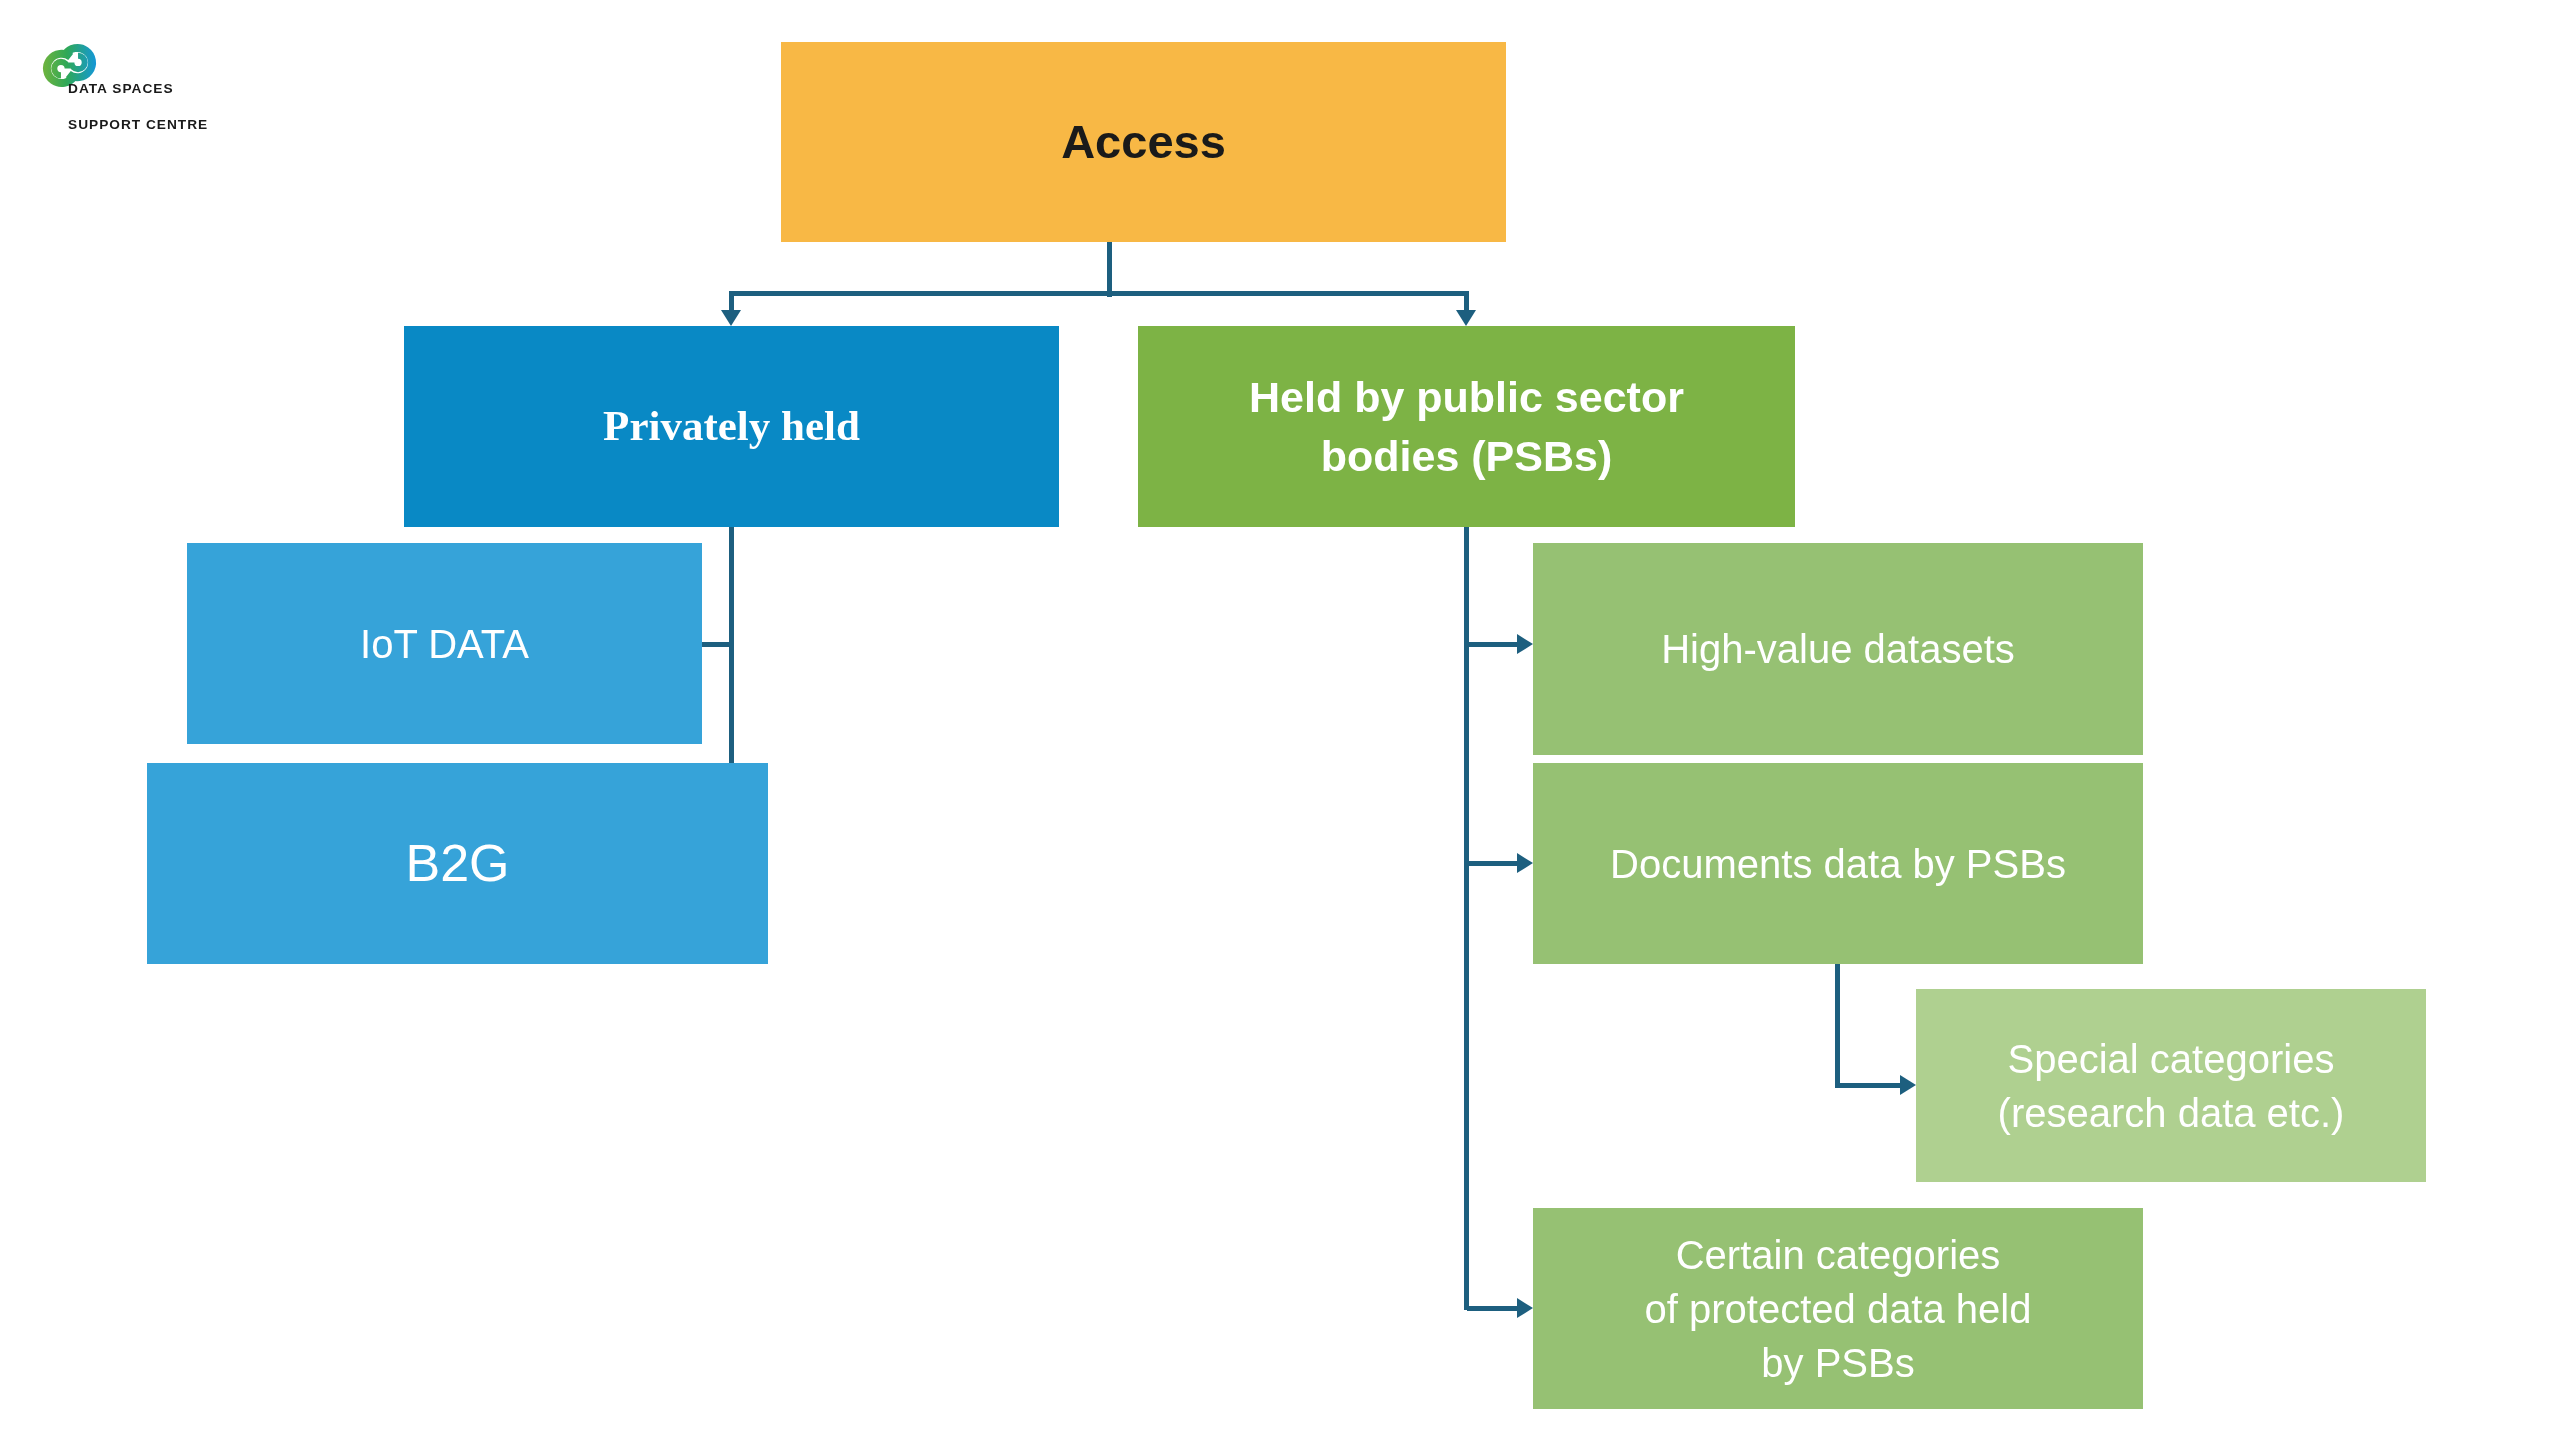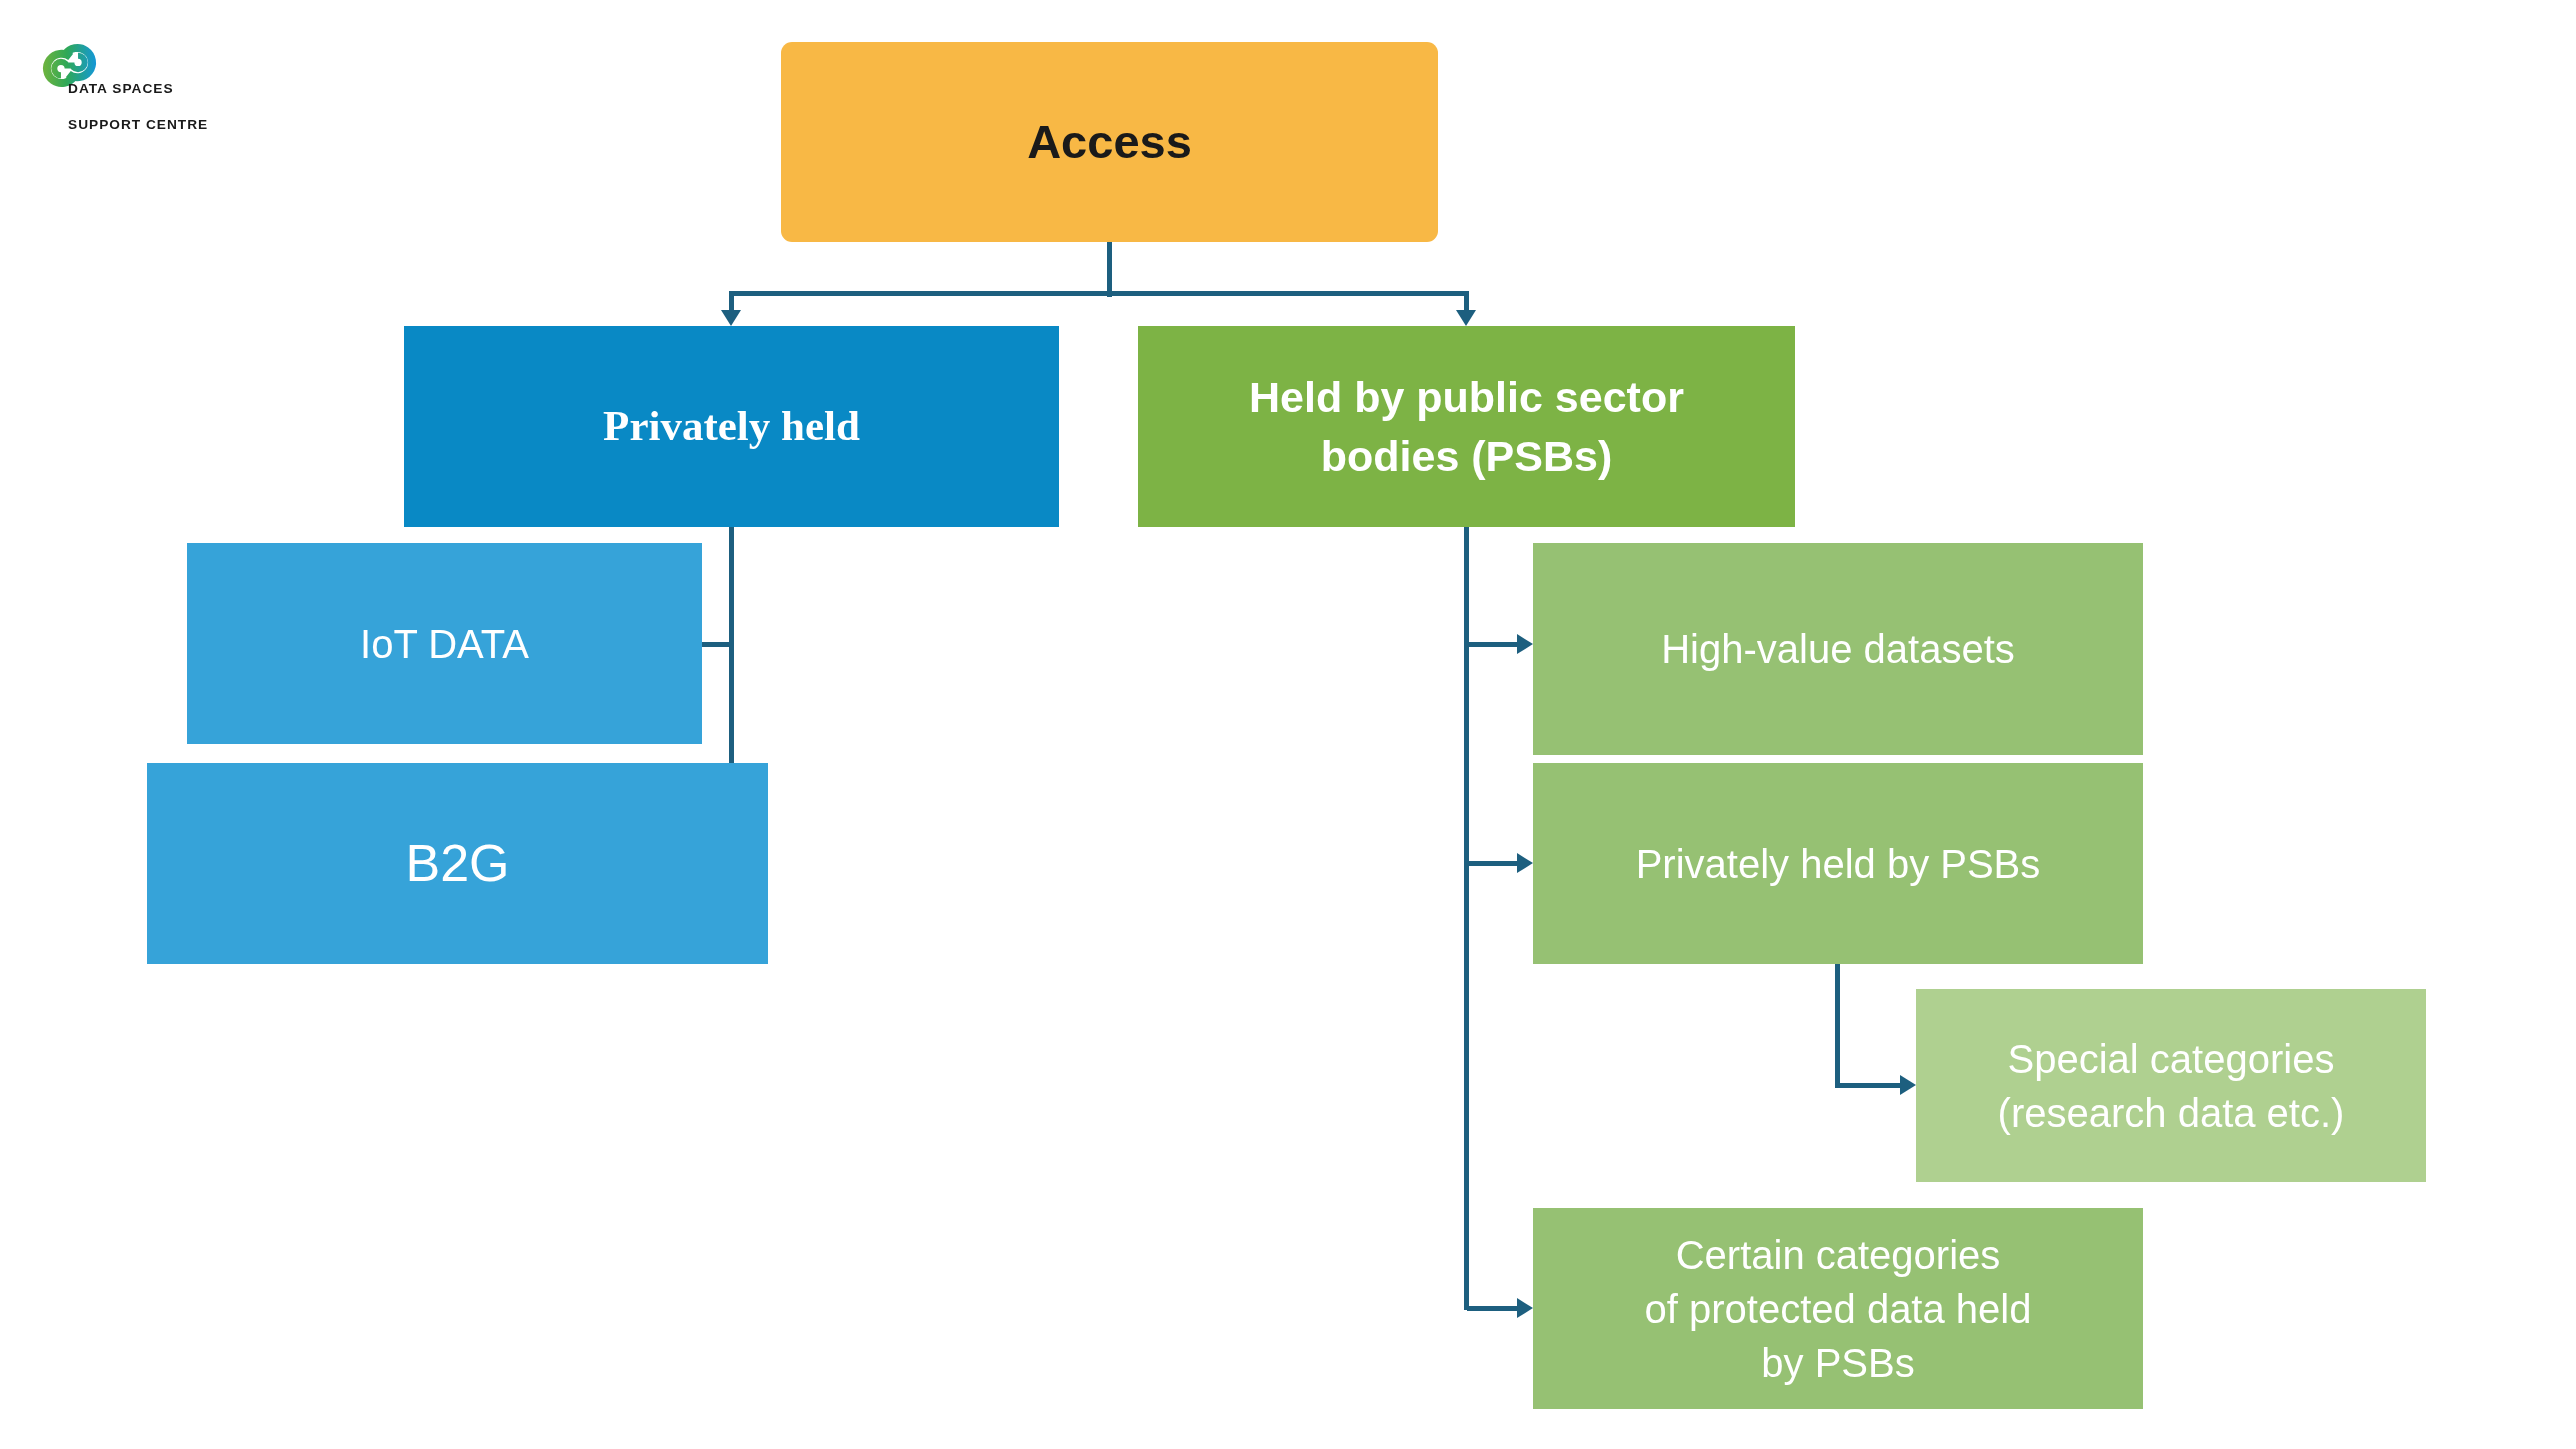--- a/index.html
+++ b/index.html
@@ -16,23 +16,23 @@
     font-size:13.7px;font-weight:bold;letter-spacing:1px;line-height:1.32;
     color:var(--logo-text);white-space:pre-line;
   }
 
   
   .node{
     position:absolute;display:flex;align-items:center;justify-content:center;
     text-align:center;white-space:pre-line;color:var(--node-text);
     line-height:1.35;
   }
-  #node-access{left:781px;top:42px;width:657px;height:200px;
+  #node-access{left:781px;top:42px;width:725px;height:200px;
     background:var(--root-fill);color:var(--root-text);
-    font-weight:bold;font-size:47px;border-radius:11px;}
+    font-weight:bold;font-size:47px;}
   #node-privately{left:404px;top:326px;width:655px;height:201px;
     background:var(--private-fill);font-weight:bold;font-size:43px;font-family:Liberation Serif, serif;}
   #node-psb{left:1138px;top:326px;width:657px;height:201px;
     background:var(--psb-fill);font-weight:bold;font-size:43px;}
   #node-iot{left:147px;top:543px;width:515px;height:201px;
     background:var(--private-sub-fill);font-size:40px;margin-left:40px;}
   #node-b2g{left:147px;top:763px;width:621px;height:201px;
     background:var(--private-sub-fill);font-size:52px;}
   #node-hvd{left:1533px;top:543px;width:610px;height:212px;
     background:var(--psb-sub-fill);font-size:40px;}
@@ -122,19 +122,19 @@
 <div class="arrow arrow-right" id="ah-prot"></div>
 <div class="arrow arrow-right" id="ah-special"></div>
 
 <div class="node" id="node-access">Access</div>
 <div class="node" id="node-privately">Privately held</div>
 <div class="node" id="node-psb">Held by public sector
 bodies (PSBs)</div>
 <div class="node" id="node-iot">IoT DATA</div>
 <div class="node" id="node-b2g">B2G</div>
 <div class="node" id="node-hvd">High-value datasets</div>
-<div class="node" id="node-docs">Privately held by PSBs</div>
+<div class="node" id="node-docs">Documents data by PSBs</div>
 <div class="node" id="node-special">Special categories
 (research data etc.)</div>
 <div class="node" id="node-protected">Certain categories
 of protected data held
 by PSBs</div>
 
 
 </body></html>

